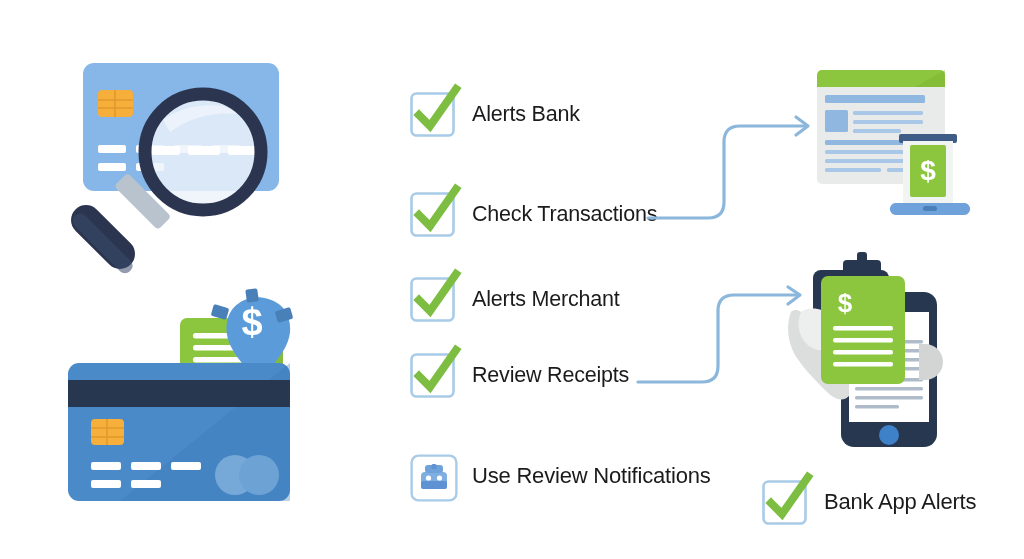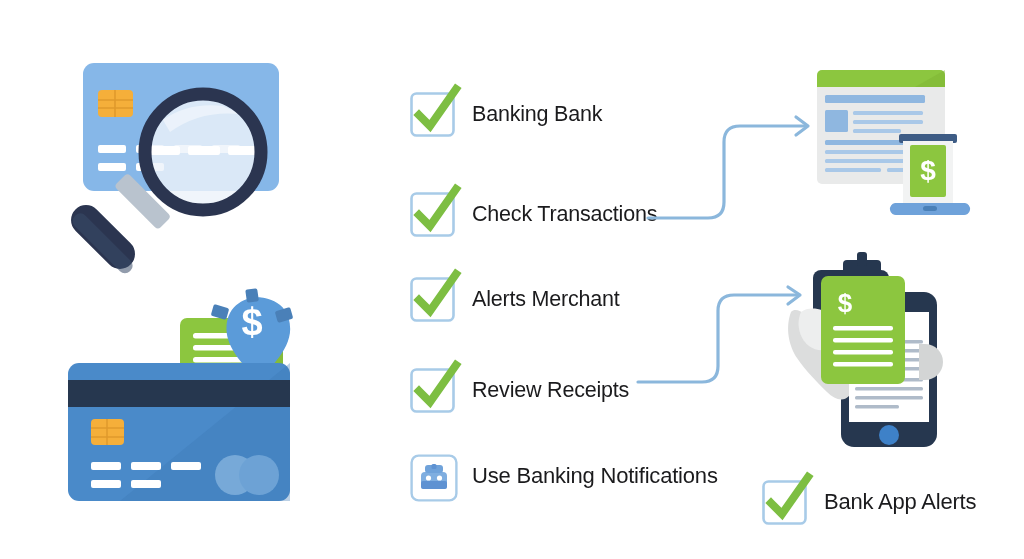--- a/index.html
+++ b/index.html
@@ -144,21 +144,21 @@
     </svg>
   </div>
 
   <div class="check-row" style="left:410px; top:92px;">
     <div class="check-box-wrap">
       <svg width="56" height="56" viewBox="0 0 56 56">
         <rect x="5.5" y="10.5" width="42" height="42" rx="5" fill="#ffffff" stroke="#A8CBE8" stroke-width="2.6"></rect>
         <path d="M13 32 L24 43 L50 6" fill="none" stroke="#7DBE42" stroke-width="8" stroke-linecap="square" stroke-linejoin="miter"></path>
       </svg>
     </div>
-    <span class="check-label">Banking Bank</span>
+    <span class="check-label">Alerts Bank</span>
   </div>
 
   <div class="check-row" style="left:410px; top:192px;text-align:right;">
     <div class="check-box-wrap">
       <svg width="56" height="56" viewBox="0 0 56 56">
         <rect x="5.5" y="10.5" width="42" height="42" rx="5" fill="#ffffff" stroke="#A8CBE8" stroke-width="2.6"></rect>
         <path d="M13 32 L24 43 L50 6" fill="none" stroke="#7DBE42" stroke-width="8" stroke-linecap="square" stroke-linejoin="miter"></path>
       </svg>
     </div>
     <span class="check-label">Check Transactions</span>
@@ -167,21 +167,21 @@
   <div class="check-row" style="left:410px; top:277px;">
     <div class="check-box-wrap">
       <svg width="56" height="56" viewBox="0 0 56 56">
         <rect x="5.5" y="10.5" width="42" height="42" rx="5" fill="#ffffff" stroke="#A8CBE8" stroke-width="2.6"></rect>
         <path d="M13 32 L24 43 L50 6" fill="none" stroke="#7DBE42" stroke-width="8" stroke-linecap="square" stroke-linejoin="miter"></path>
       </svg>
     </div>
     <span class="check-label">Alerts Merchant</span>
   </div>
 
-  <div class="check-row" style="left:410px; top:368px;">
+  <div class="check-row" style="left:410px; top:353px;">
     <div class="check-box-wrap">
       <svg width="56" height="56" viewBox="0 0 56 56">
         <rect x="5.5" y="10.5" width="42" height="42" rx="5" fill="#ffffff" stroke="#A8CBE8" stroke-width="2.6"></rect>
         <path d="M13 32 L24 43 L50 6" fill="none" stroke="#7DBE42" stroke-width="8" stroke-linecap="square" stroke-linejoin="miter"></path>
       </svg>
     </div>
     <span class="check-label">Review Receipts</span>
   </div>
 
   <div class="check-row" style="left:410px; top:454px;">
@@ -190,21 +190,21 @@
         <rect x="1.6" y="1.6" width="44.8" height="44.8" rx="7" fill="#ffffff" stroke="#A8CBE8" stroke-width="2.4"></rect>
 
         <rect x="11" y="18" width="26" height="17" rx="4" fill="#7FAEE0"></rect>
         <rect x="15" y="11" width="18" height="8" rx="3" fill="#6FA2DA"></rect>
         <rect x="11" y="27" width="26" height="8" rx="2" fill="#5E92D2"></rect>
         <circle cx="18.5" cy="24" r="2.6" fill="#ffffff"></circle>
         <circle cx="29.5" cy="24" r="2.6" fill="#ffffff"></circle>
         <rect x="21.5" y="10" width="5" height="5" rx="1.5" fill="#5E92D2"></rect>
       </svg>
     </div>
-    <span class="check-label big">Use Banking Notifications</span>
+    <span class="check-label big">Use Review Notifications</span>
   </div>
 
   <svg class="connector" style="left:646px; top:110px;" width="180" height="120" viewBox="0 0 180 120">
     <path d="M2 108 L62 108 Q78 108 78 92 L78 32 Q78 16 94 16 L160 16" fill="none" stroke="#8BB7DC" stroke-width="3.2" stroke-linecap="round"></path>
     <path d="M150 7 L162 16 L150 25" fill="none" stroke="#8BB7DC" stroke-width="3.2" stroke-linecap="round" stroke-linejoin="round"></path>
   </svg>
 
   <svg class="connector" style="left:636px; top:286px;" width="180" height="108" viewBox="0 0 180 108">
     <path d="M2 96 L66 96 Q82 96 82 80 L82 25 Q82 9 98 9 L162 9" fill="none" stroke="#8BB7DC" stroke-width="3.2" stroke-linecap="round"></path>
     <path d="M152 1 L164 9 L152 18" fill="none" stroke="#8BB7DC" stroke-width="3.2" stroke-linecap="round" stroke-linejoin="round"></path>

